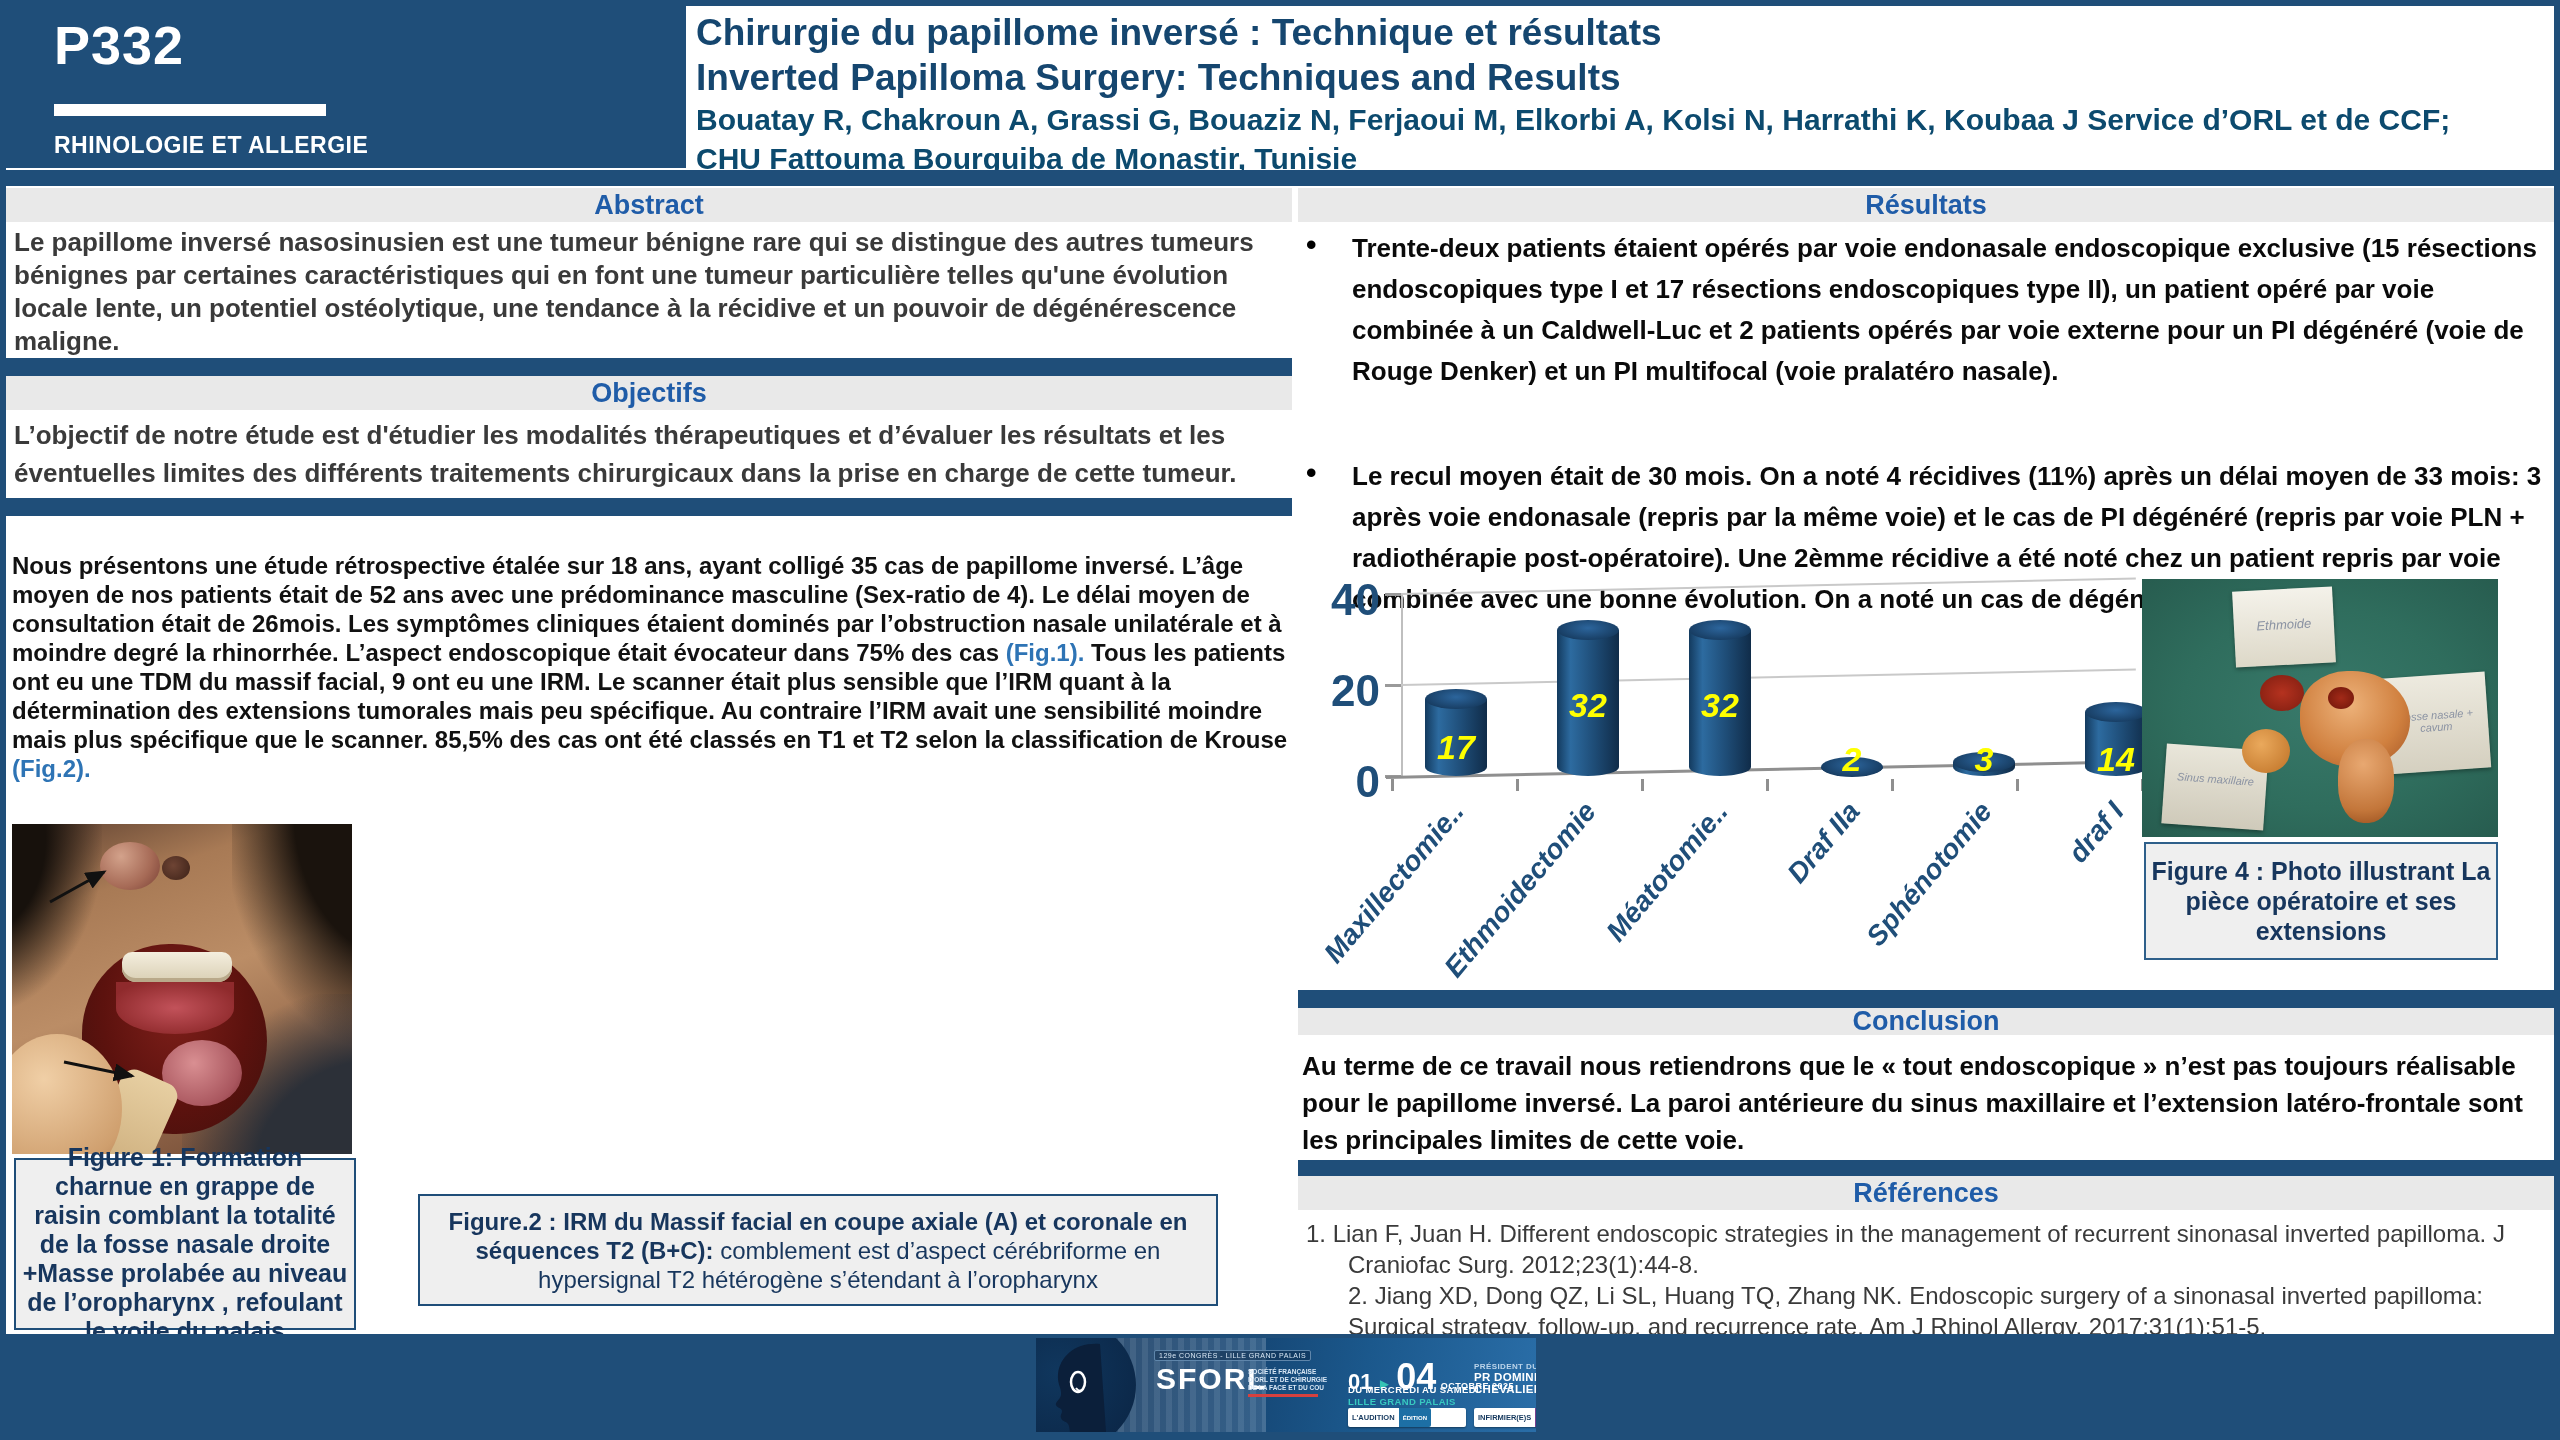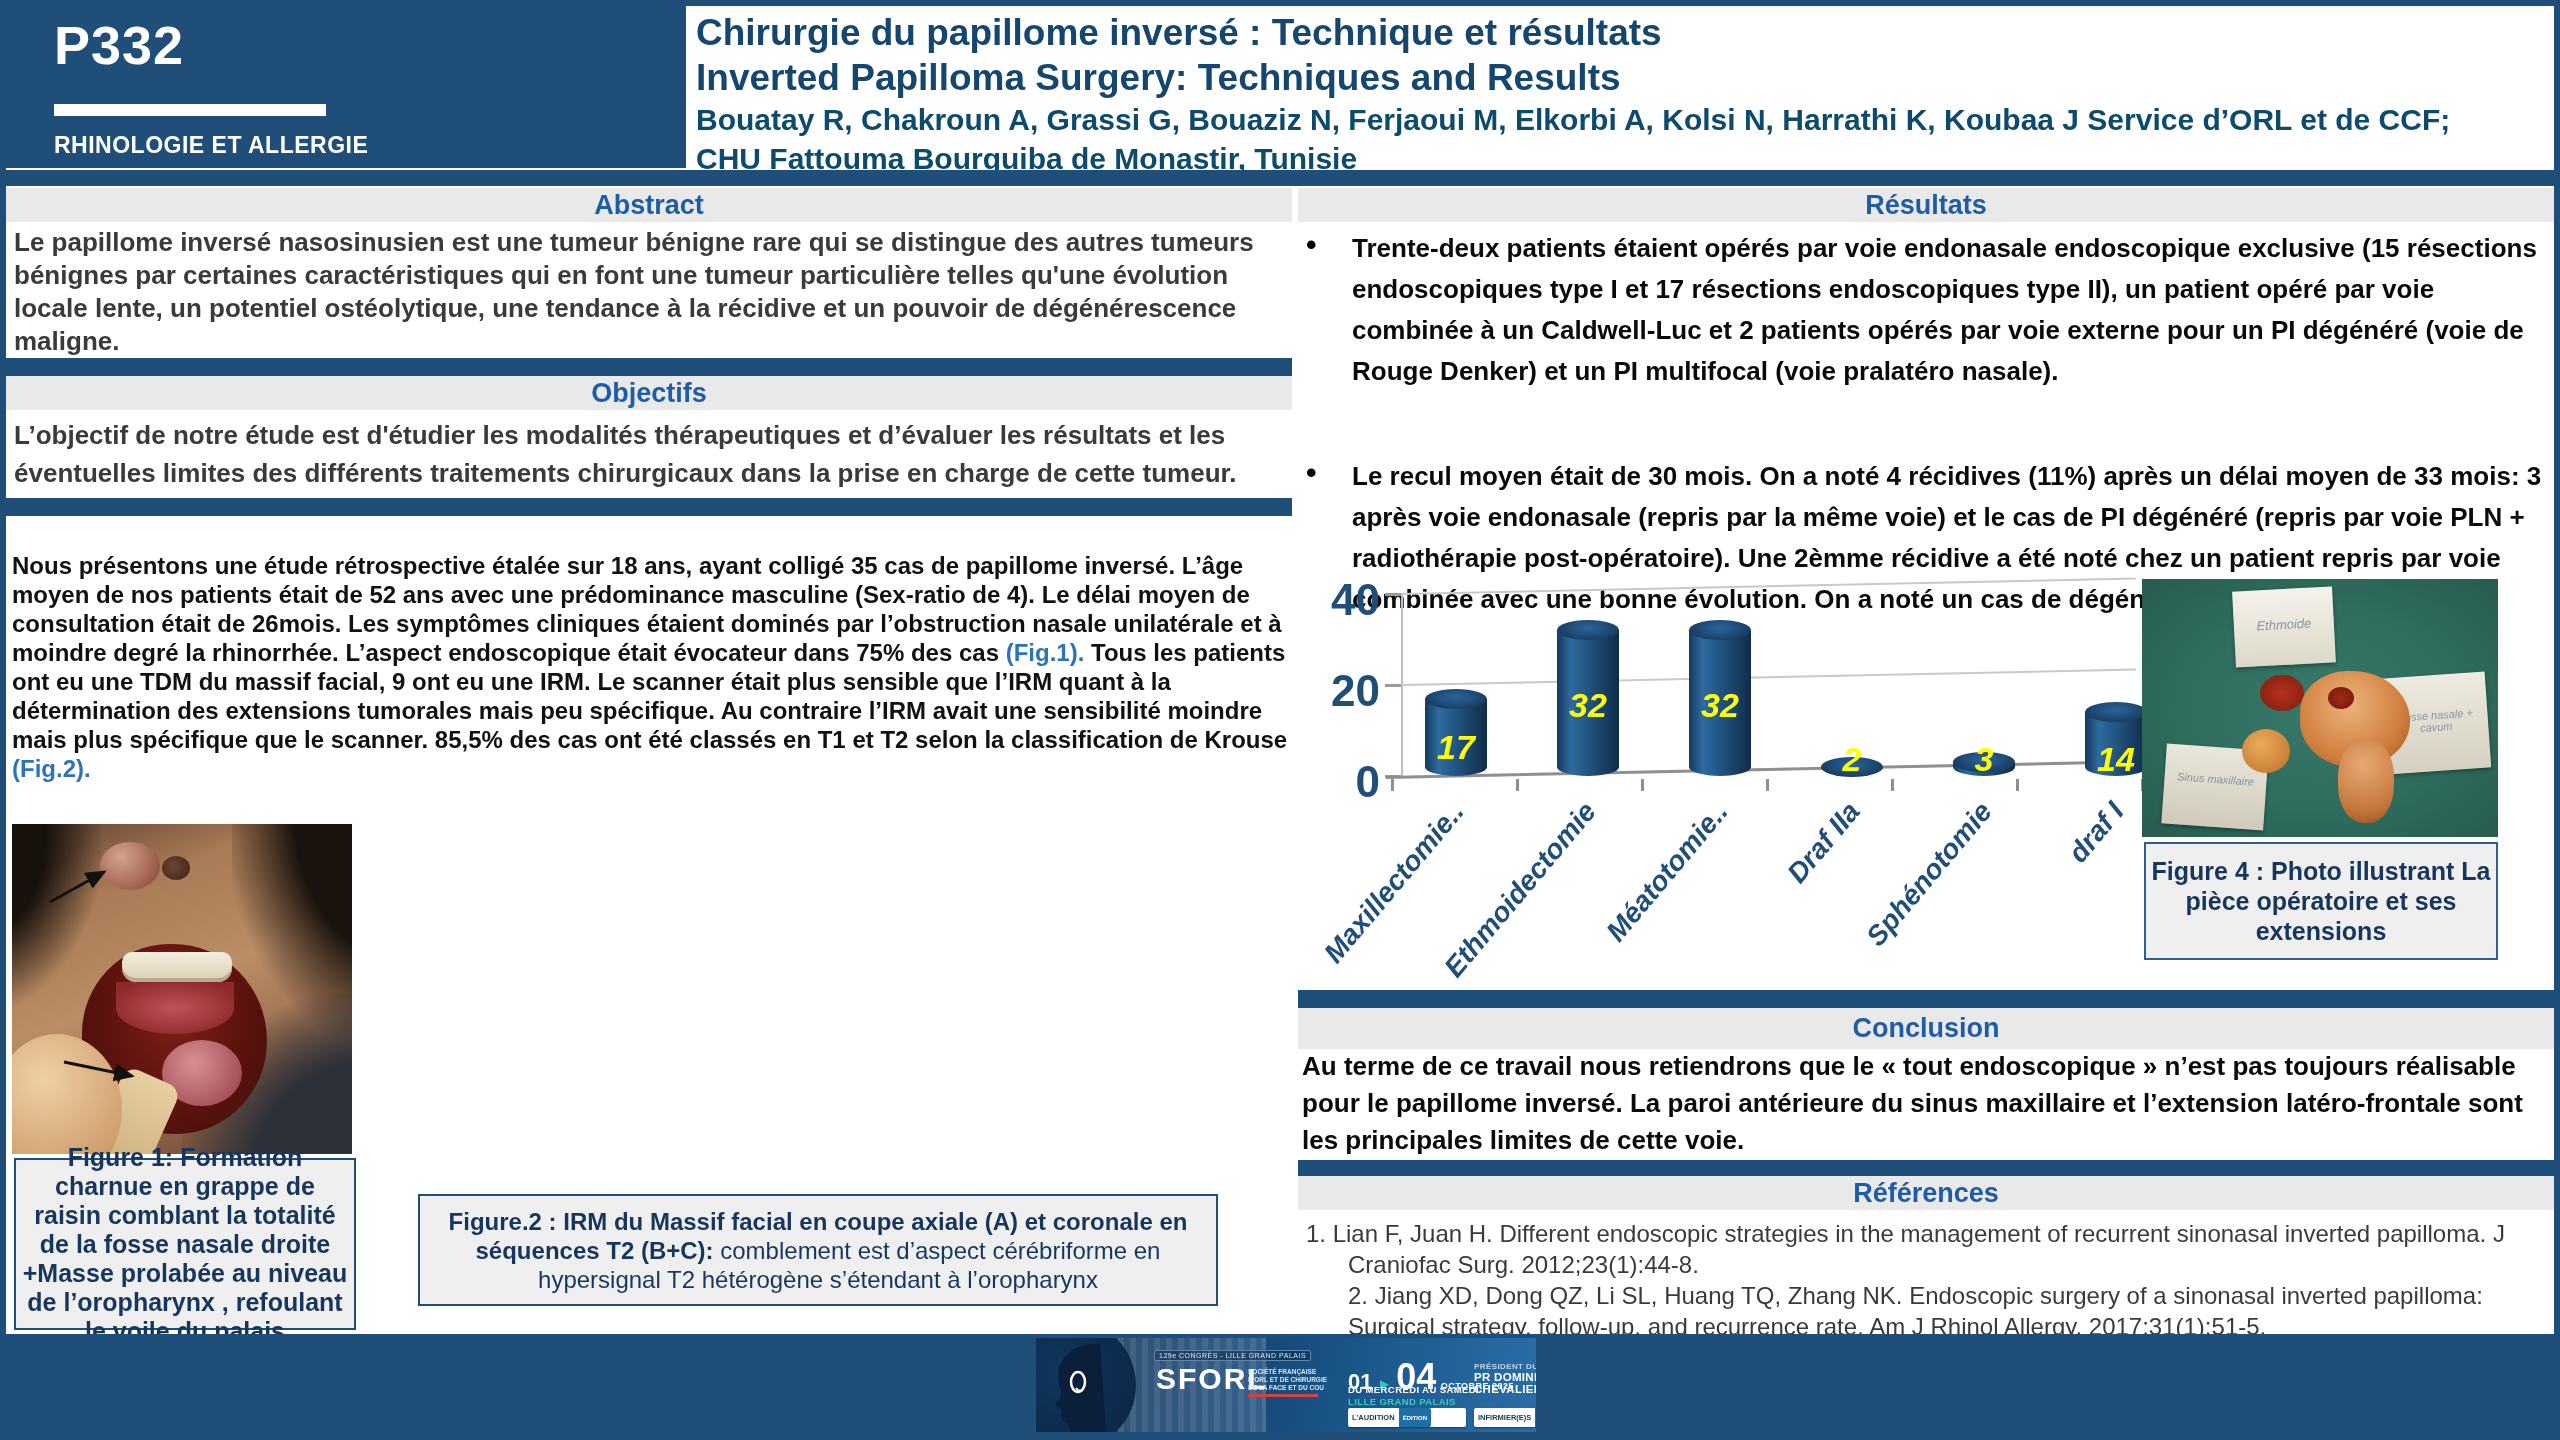--- a/index.html
+++ b/index.html
@@ -247,21 +247,21 @@
     <div class="tissue" style="left:100px;top:150px;width:48px;height:44px;background:radial-gradient(circle at 40% 35%,#eaa95c,#c97f33 75%);"></div>
     <div class="tissue" style="left:158px;top:92px;width:110px;height:96px;border-radius:45% 55% 50% 50%;background:radial-gradient(circle at 45% 35%,#edb27a,#d0803f 60%,#a85a28 95%);"></div>
     <div class="tissue" style="left:196px;top:160px;width:56px;height:84px;border-radius:45%;background:radial-gradient(circle at 45% 30%,#e8a871,#c3763a 70%,#99501f);"></div>
     <div class="tissue" style="left:186px;top:108px;width:26px;height:22px;background:radial-gradient(#a32a18,#6d160a);"></div>
   </div>
   <div class="capbox" style="left:2138px;top:836px;width:354px;height:118px;font-size:25px;line-height:30px;padding:4px;border-color:#2E5F8A;">
     <div class="cap-b">Figure 4 : Photo illustrant La pièce opératoire et ses extensions</div>
   </div>
 
   <div class="hbar" style="left:1292px;top:984px;width:1256px;height:18px;"></div>
-  <div class="secbar" style="left:1292px;top:1002px;width:1256px;height:41px;">
+  <div class="secbar" style="left:1292px;top:1002px;width:1256px;height:27px;">
     <span>Conclusion</span>
   </div>
   <div class="bodytext" style="left:1296px;top:1042px;width:1248px;font-size:26px;line-height:37px;color:#0a0a0a;">Au terme de ce travail nous retiendrons que le « tout endoscopique » n’est pas toujours réalisable pour le papillome inversé. La paroi antérieure du sinus maxillaire et l’extension latéro-frontale sont les principales limites de cette voie.</div>
 
   <div class="hbar" style="left:1292px;top:1154px;width:1256px;height:16px;"></div>
   <div class="secbar" style="left:1292px;top:1170px;width:1256px;height:34px;">
     <span>Références</span>
   </div>
   <div class="refs">
     <div class="r1">1. Lian F, Juan H. Different endoscopic strategies in the management of recurrent sinonasal inverted papilloma. J Craniofac Surg. 2012;23(1):44-8.</div>

